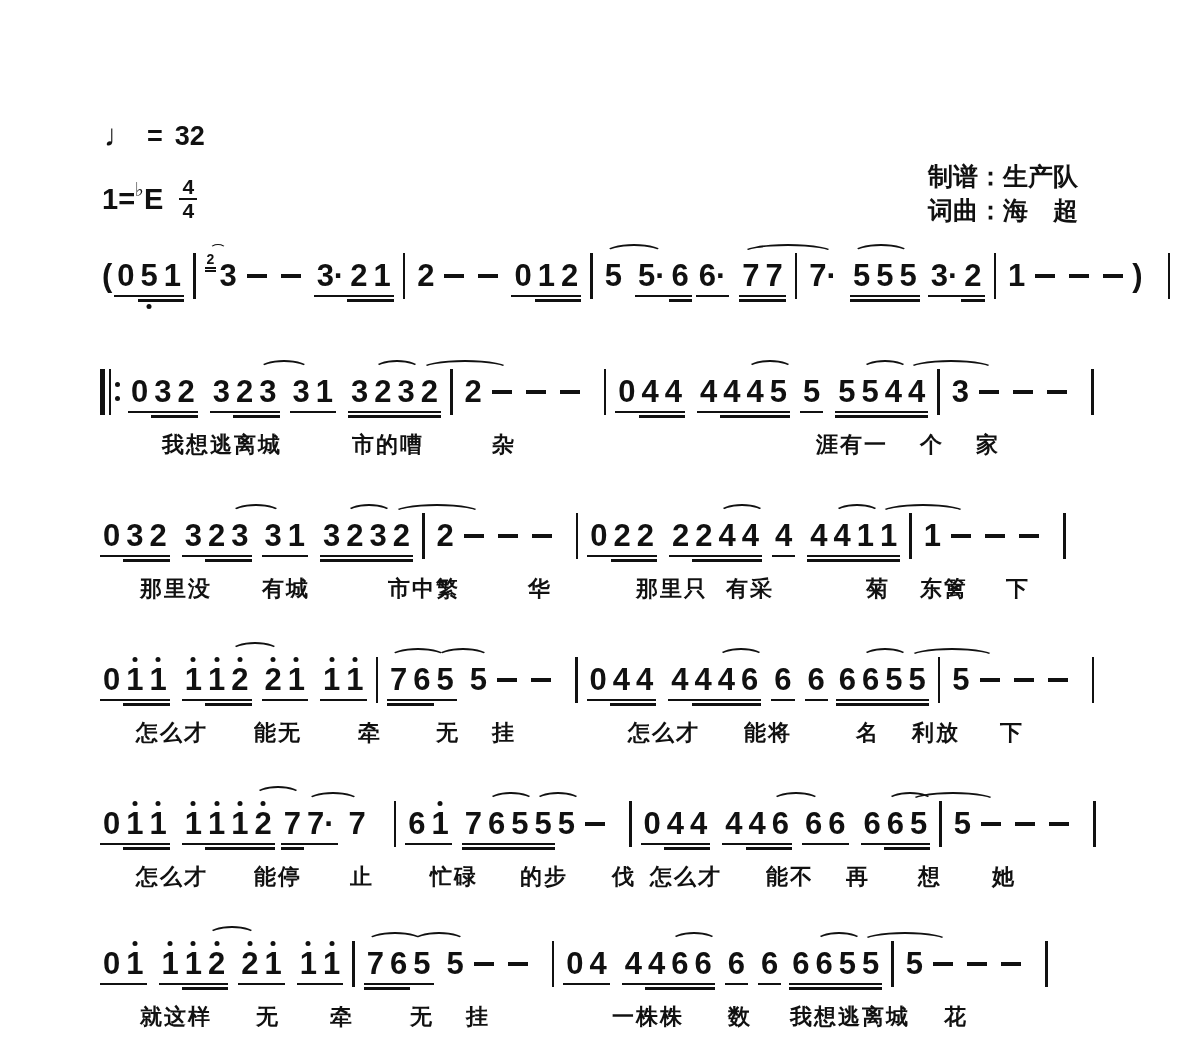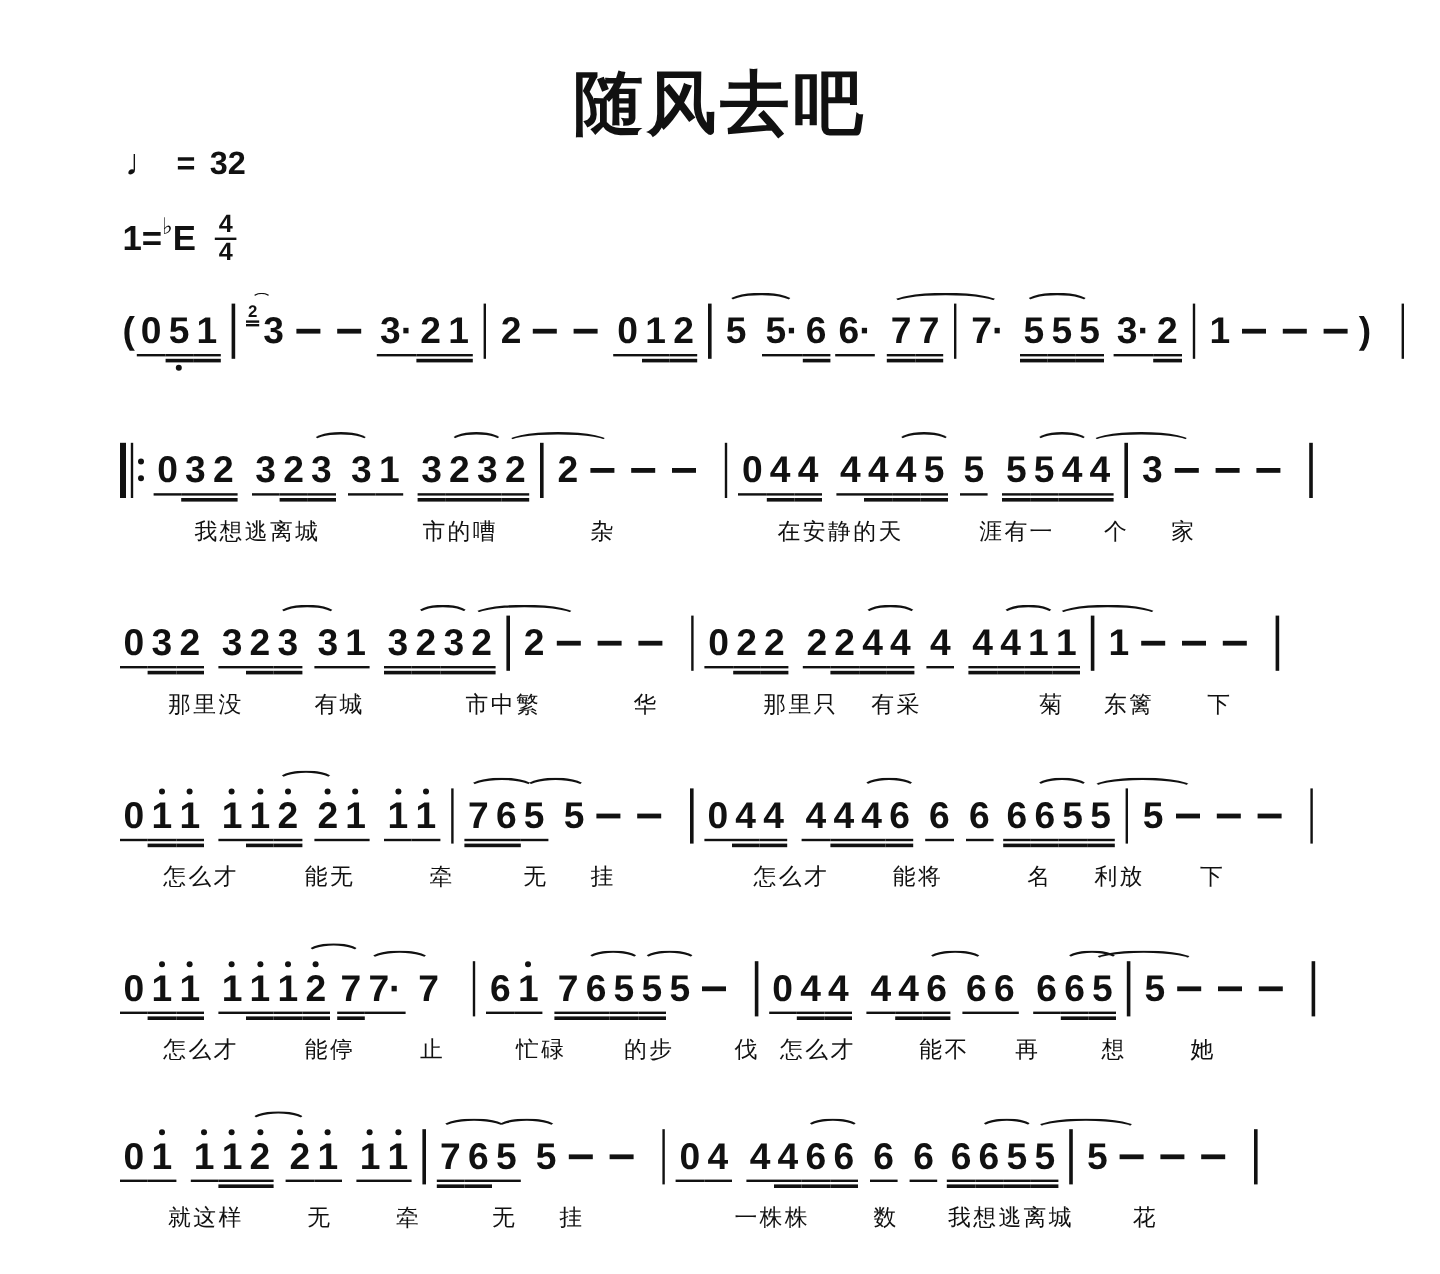--- a/index.html
+++ b/index.html
@@ -42,44 +42,47 @@
   .dash{width:20px;height:4px;background:#111;margin:0 7px;flex-shrink:0}
   .bar{width:2.5px;height:46px;background:#111;margin:0 9px;flex-shrink:0}
   .sp{display:block;height:1px;flex-shrink:0}
   .rep{position:relative;width:20px;height:46px;margin-right:8px;flex-shrink:0}
   .rep .ra{position:absolute;left:0;top:0;bottom:0;width:5px;background:#111}
   .rep .rb{position:absolute;left:9px;top:0;bottom:0;width:2px;background:#111}
   .rep .rc1,.rep .rc2{position:absolute;left:15px;width:5px;height:5px;border-radius:50%;background:#111}
   .rep .rc1{top:13px}
   .rep .rc2{top:27px}
   .lrow{position:relative;height:34px;margin-top:12px}
-  .lyric{position:absolute;top:0;font-size:19px;font-weight:400;white-space:nowrap;letter-spacing:2px}
+  .lyric{position:absolute;top:0;font-size:22px;font-weight:700;white-space:nowrap;letter-spacing:2px}
 </style>
 </head>
 <body>
 
 <div id="sheet">
-  <h1 class="title">随风去吧</h1>
 
   <div class="tempo">
     <span class="tnote">♩</span>
     <span class="teq">=</span>
     <span>32</span>
   </div>
 
   <div class="keysig">
     <span>1=</span>
       <span class="flat">♭</span>
       <span>E</span>
     <span class="meter">
       <span class="mtop">4</span>
       <span class="mbot">4</span>
     </span>
   </div>
 
+  <div class="credits">
+    <div>制谱：生产队</div>
+    <div>词曲：海　超</div>
+  </div>
 
   <div id="score">
       <div class="sys" style="top: 250px;">
         <div class="nrow">
           <span class="ptxt">(</span>
           <span class="note">0<span class="ln b1"></span></span>
           <span class="note">5<span class="lodot"></span><span class="ln b1"></span><span class="ln b2"></span></span>
           <span class="note">1<span class="ln b1"></span><span class="ln b2"></span></span>
           <span class="bar"></span>
           <span class="note small">2<span class="ln b1"></span><span class="ln b2"></span><span class="arc" style="width: 14px;"></span></span>
@@ -177,21 +180,20 @@
           <span class="dash"></span>
           <span class="dash"></span>
           <span class="dash"></span>
           <span class="sp" style="width: 8px;"></span>
           <span class="bar"></span>
         </div>
         <div class="lrow">
           <span class="lyric" style="left: 62px;">我想逃离城</span>
           <span class="lyric" style="left: 252px;">市的嘈</span>
           <span class="lyric" style="left: 392px;">杂</span>
-          <span class="lyric" style="left: 548px;">在安静的天</span>
           <span class="lyric" style="left: 716px;">涯有一</span>
           <span class="lyric" style="left: 820px;">个</span>
           <span class="lyric" style="left: 876px;">家</span>
         </div>
       </div>
       <div class="sys" style="top: 510px;">
         <div class="nrow">
           <span class="note">0<span class="ln b1"></span></span>
           <span class="note">3<span class="ln b1"></span><span class="ln b2"></span></span>
           <span class="note">2<span class="ln b1"></span><span class="ln b2"></span></span>

